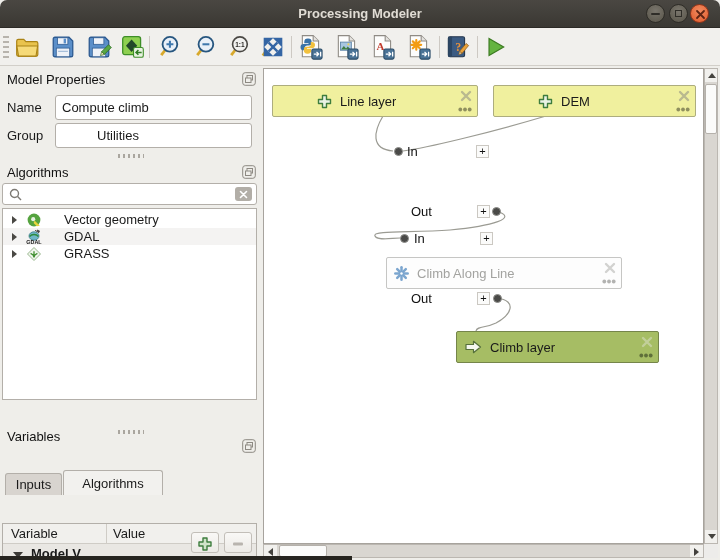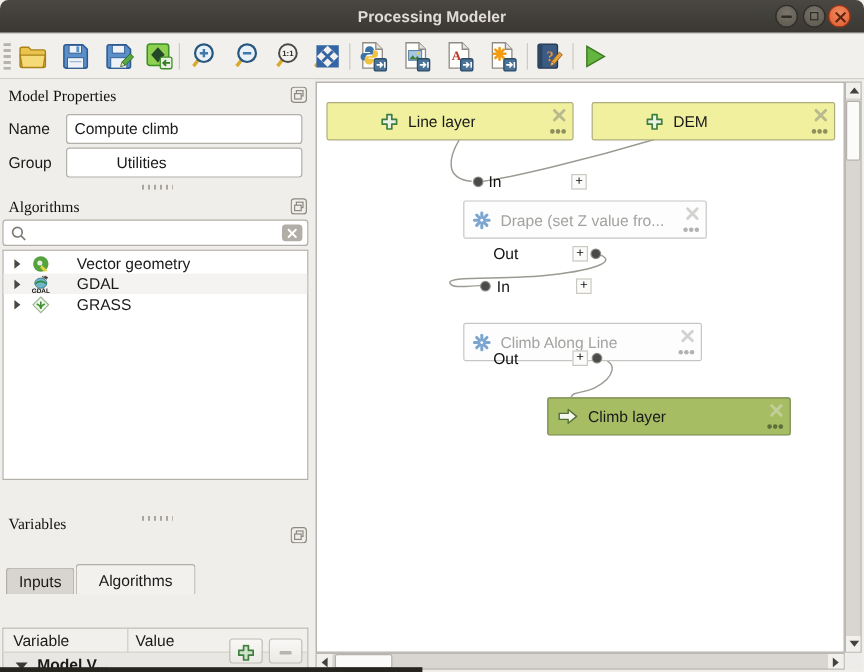--- a/index.html
+++ b/index.html
@@ -25,21 +25,21 @@
   .toolbar { position:absolute; left:0; top:28px; width:720px; height:38px;
     background:#f1f0ed; border-bottom:1px solid #d2cfc9; }
   .grip { position:absolute; left:3px; top:8px; width:6px; height:22px;
     background:repeating-linear-gradient(#b7b3ac 0 2px, transparent 2px 5px); }
   .tbtn { position:absolute; top:5px; width:28px; height:28px; border:none; background:transparent; padding:1px; cursor:pointer; }
   .tbtn svg { width:26px; height:26px; }
   .tsep { position:absolute; top:8px; width:1px; height:22px; background:#cdc9c3; }
 
   
   .dock { position:absolute; left:0; top:66px; width:262px; height:490px; background:#efeeea; }
-  .phead { position:absolute; left:7px; font-size:13px; color:#111;font-family:Liberation Serif, serif; }
+  .phead { position:absolute; left:7px; font-size:13px; color:#111; }
   .floatbtn { position:absolute; left:242px; width:14px; height:14px; }
   .field-label { position:absolute; left:7px; color:#1a1a1a; }
   .tinput { position:absolute; left:55px; width:197px; height:25px; background:#fff;
     border:1px solid #b3afa9; border-radius:3px; padding:0 6px; font-size:13px;
     font-family:"Liberation Sans",sans-serif; color:#1a1a1a; }
   .splitdots { position:absolute; left:118px; width:26px; height:4px;
     background:repeating-linear-gradient(90deg,#aaa69f 0 2px, transparent 2px 5px); }
   .searchbox { position:absolute; left:2px; top:183px; width:255px; height:22px;
     background:#fff; border:1px solid #b3afa9; border-radius:3px; }
   .searchbox input { position:absolute; left:24px; top:1px; width:200px; height:18px; border:none;
@@ -404,72 +404,51 @@
           <circle cx="2.3" cy="2.5" r="1.9" fill="#8f8f5e"></circle>
           <circle cx="7" cy="2.5" r="1.9" fill="#8f8f5e"></circle>
           <circle cx="11.7" cy="2.5" r="1.9" fill="#8f8f5e"></circle>
         </svg>
     </div>
 
     <div class="dot" style="left:130px; top:78px"></div>
     <span class="slabel" style="left:143px; top:75px">In</span>
     <button class="plusbtn" style="left:212px; top:76px">+</button>
 
-    <div class="node algo" style="left:122px; top:98px; width:203px">
+
+    <span class="slabel" style="left:147px; top:135px">Out</span>
+    <button class="plusbtn" style="left:213px; top:136px">+</button>
+    <div class="dot" style="left:228px; top:138px"></div>
+
+    <div class="dot" style="left:136px; top:165px"></div>
+    <span class="slabel" style="left:150px; top:162px">In</span>
+    <button class="plusbtn" style="left:216px; top:163px">+</button>
+
+    <div class="node algo" style="left:122px; top:188px; width:236px">
       <svg width="15" height="15" viewBox="0 0 15 15">
           <g stroke="#7ca6cf" stroke-width="2.5" stroke-linecap="round">
             <line x1="7.5" y1="1.3" x2="7.5" y2="13.7"></line>
             <line x1="1.3" y1="7.5" x2="13.7" y2="7.5"></line>
             <line x1="3.2" y1="3.2" x2="11.8" y2="11.8"></line>
             <line x1="11.8" y1="3.2" x2="3.2" y2="11.8"></line>
           </g>
           <circle cx="7.5" cy="7.5" r="2.8" fill="#7ca6cf"></circle>
           <circle cx="7.5" cy="7.5" r="1.2" fill="#fff"></circle>
         </svg>
-      <span class="nlabel">Drape (set Z value fro...</span>
+      <span class="nlabel">Climb Along Line</span>
       <svg class="nx" width="12" height="12">
           <path d="M2 2l8 8M10 2l-8 8" stroke="#d2d2d0" stroke-width="2.4" stroke-linecap="round"></path>
         </svg>
       <svg class="nooo" width="14" height="5">
           <circle cx="2.3" cy="2.5" r="1.9" fill="#b2b2b0"></circle>
           <circle cx="7" cy="2.5" r="1.9" fill="#b2b2b0"></circle>
           <circle cx="11.7" cy="2.5" r="1.9" fill="#b2b2b0"></circle>
         </svg>
     </div>
 
-    <span class="slabel" style="left:147px; top:135px">Out</span>
-    <button class="plusbtn" style="left:213px; top:136px">+</button>
-    <div class="dot" style="left:228px; top:138px"></div>
-
-    <div class="dot" style="left:136px; top:165px"></div>
-    <span class="slabel" style="left:150px; top:162px">In</span>
-    <button class="plusbtn" style="left:216px; top:163px">+</button>
-
-    <div class="node algo" style="left:122px; top:200px; width:199px">
-      <svg width="15" height="15" viewBox="0 0 15 15">
-          <g stroke="#7ca6cf" stroke-width="2.5" stroke-linecap="round">
-            <line x1="7.5" y1="1.3" x2="7.5" y2="13.7"></line>
-            <line x1="1.3" y1="7.5" x2="13.7" y2="7.5"></line>
-            <line x1="3.2" y1="3.2" x2="11.8" y2="11.8"></line>
-            <line x1="11.8" y1="3.2" x2="3.2" y2="11.8"></line>
-          </g>
-          <circle cx="7.5" cy="7.5" r="2.8" fill="#7ca6cf"></circle>
-          <circle cx="7.5" cy="7.5" r="1.2" fill="#fff"></circle>
-        </svg>
-      <span class="nlabel">Climb Along Line</span>
-      <svg class="nx" width="12" height="12">
-          <path d="M2 2l8 8M10 2l-8 8" stroke="#d2d2d0" stroke-width="2.4" stroke-linecap="round"></path>
-        </svg>
-      <svg class="nooo" width="14" height="5">
-          <circle cx="2.3" cy="2.5" r="1.9" fill="#b2b2b0"></circle>
-          <circle cx="7" cy="2.5" r="1.9" fill="#b2b2b0"></circle>
-          <circle cx="11.7" cy="2.5" r="1.9" fill="#b2b2b0"></circle>
-        </svg>
-    </div>
-
     <span class="slabel" style="left:147px; top:222px">Out</span>
     <button class="plusbtn" style="left:213px; top:223px">+</button>
     <div class="dot" style="left:229px; top:225px"></div>
 
     <div class="node output" style="left:192px; top:262px; width:203px">
       <svg width="18" height="14" viewBox="0 0 18 14">
           <path d="M2 4.5h7.5V1.3L16.5 7l-7 5.7V9.5H2z" fill="#f5f8ef" stroke="#55703a" stroke-width="1.2" stroke-linejoin="round"></path>
         </svg>
       <span class="nlabel">Climb layer</span>
       <svg class="nx" width="12" height="12">

